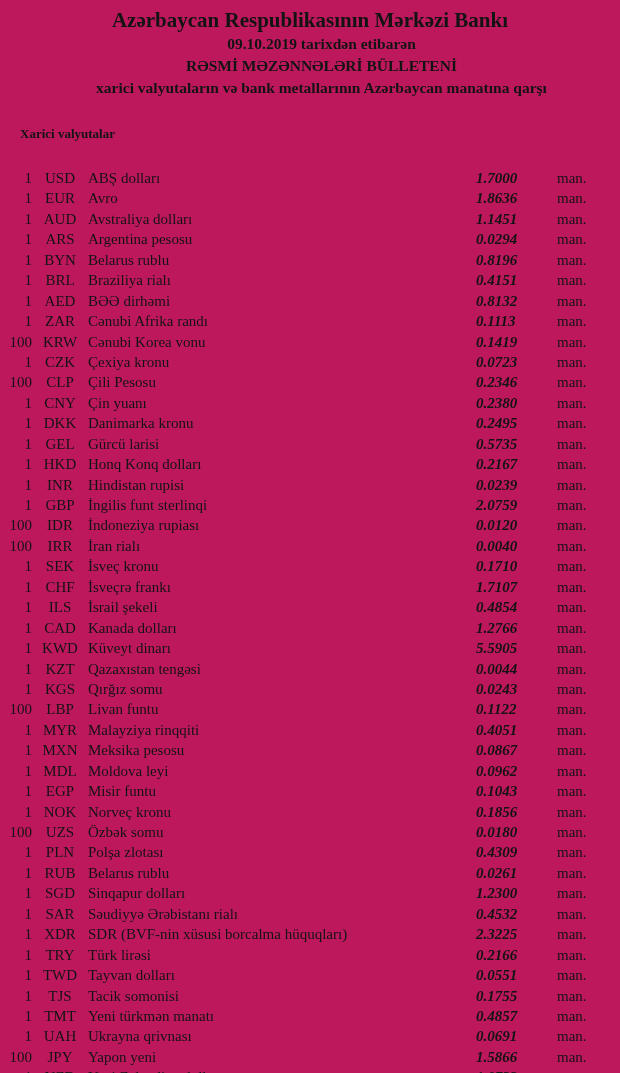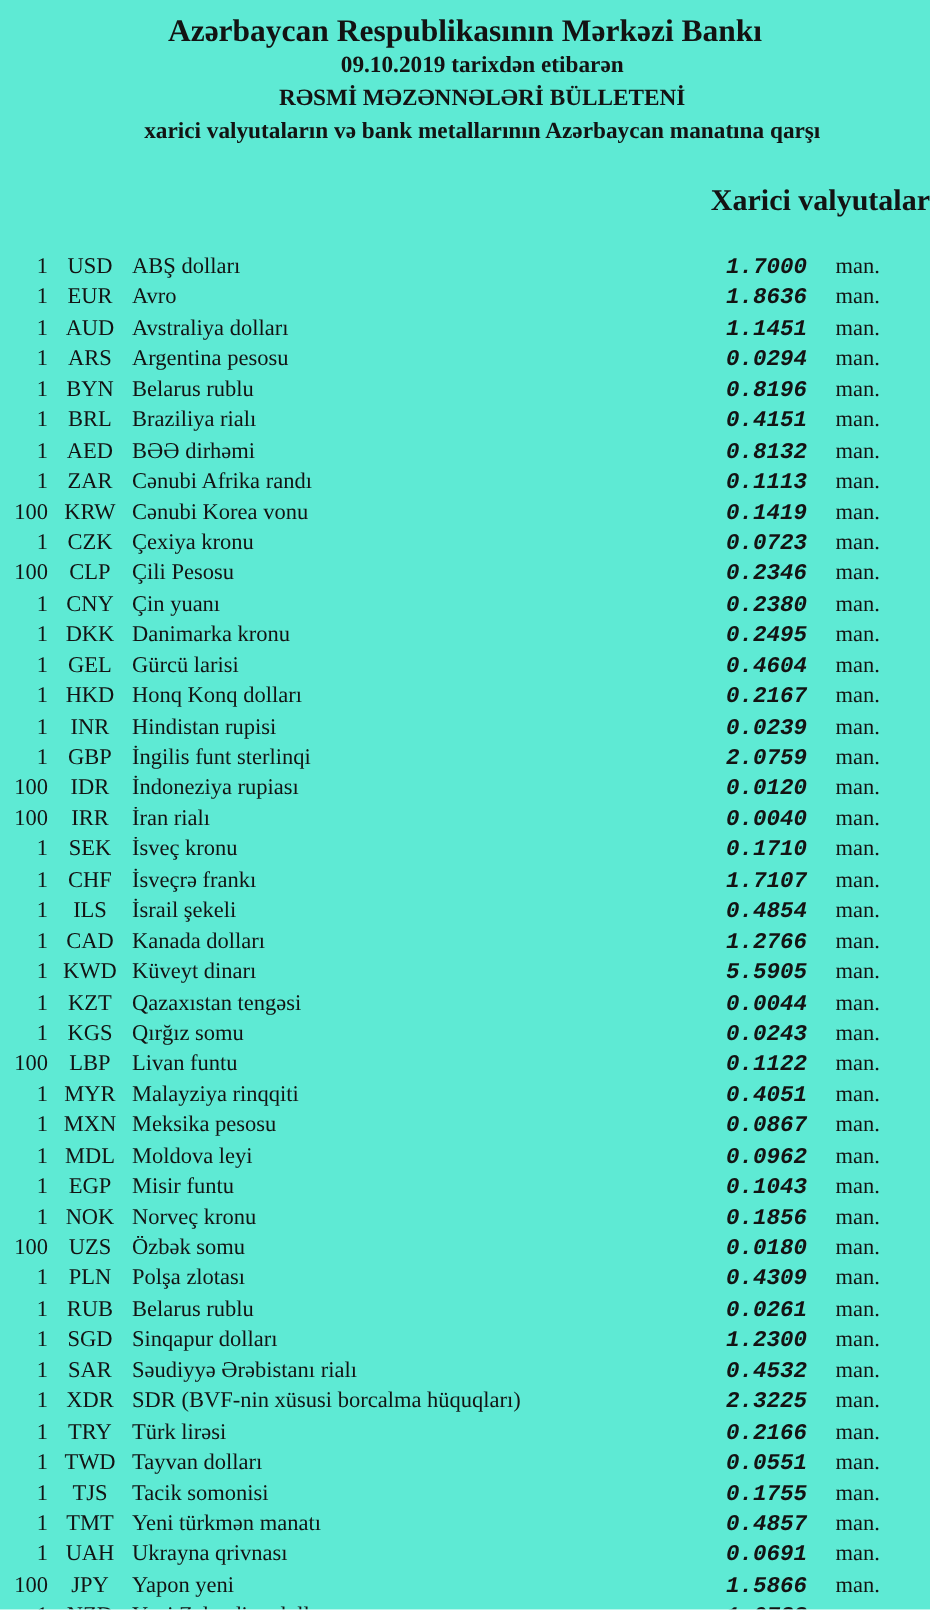--- a/index.html
+++ b/index.html
@@ -5,43 +5,43 @@
   html, body {
     margin: 0;
     padding: 0;
     background: #ffffff;
   }
   .page {
     position: relative;
     width: 620px;
     height: 1073px;
     box-sizing: border-box;
-    background: #5eead4;
+    background: #be185d;
     color: #131313;
     font-family: "Liberation Serif", "DejaVu Serif", serif;
     overflow: hidden;
   }
   .hdr {
     text-align: center;
     padding-top: 7px;
   }
   .bank-title {
     font-size: 21px;
     font-weight: bold;
     line-height: 26px;
   }
   .hdr-line {
     font-size: 15.5px;
     font-weight: bold;
     line-height: 22px;
     padding-left: 23px;
   }
   .section-title {
-    text-align: right;
-    font-size: 20px;
+    text-align: left;
+    font-size: 13px;
     font-weight: bold;
     margin-top: 25px;
     line-height: 20px;
     margin-left: 20px;
   }
   .rates {
     margin-top: 7px;
     padding-right: 17px;
   }
   .row {
@@ -63,24 +63,23 @@
     text-align: center;
   }
   .name {
     flex: 1;
     margin-left: 5px;
     overflow: hidden;
   }
   .rate {
     flex: none;
     width: 70px;
-    text-align: center;
+    text-align: left;
     font-weight: bold;
     font-style: italic;
-    font-family: Liberation Mono, monospace;
   }
   .unit {
     flex: none;
     width: 46px;
     margin-left: 11px;
     margin-top: 19px;
   }
 </style>
 </head>
 <body>
@@ -197,21 +196,21 @@
     <span class="code">DKK</span>
     <span class="name">Danimarka kronu</span>
     <span class="rate">0.2495</span>
     <span class="unit">man.</span>
   </div>
 
   <div class="row">
     <span class="qty">1</span>
     <span class="code">GEL</span>
     <span class="name">Gürcü larisi</span>
-    <span class="rate">0.4604</span>
+    <span class="rate">0.5735</span>
     <span class="unit">man.</span>
   </div>
 
   <div class="row">
     <span class="qty">1</span>
     <span class="code">HKD</span>
     <span class="name">Honq Konq dolları</span>
     <span class="rate">0.2167</span>
     <span class="unit">man.</span>
   </div>

